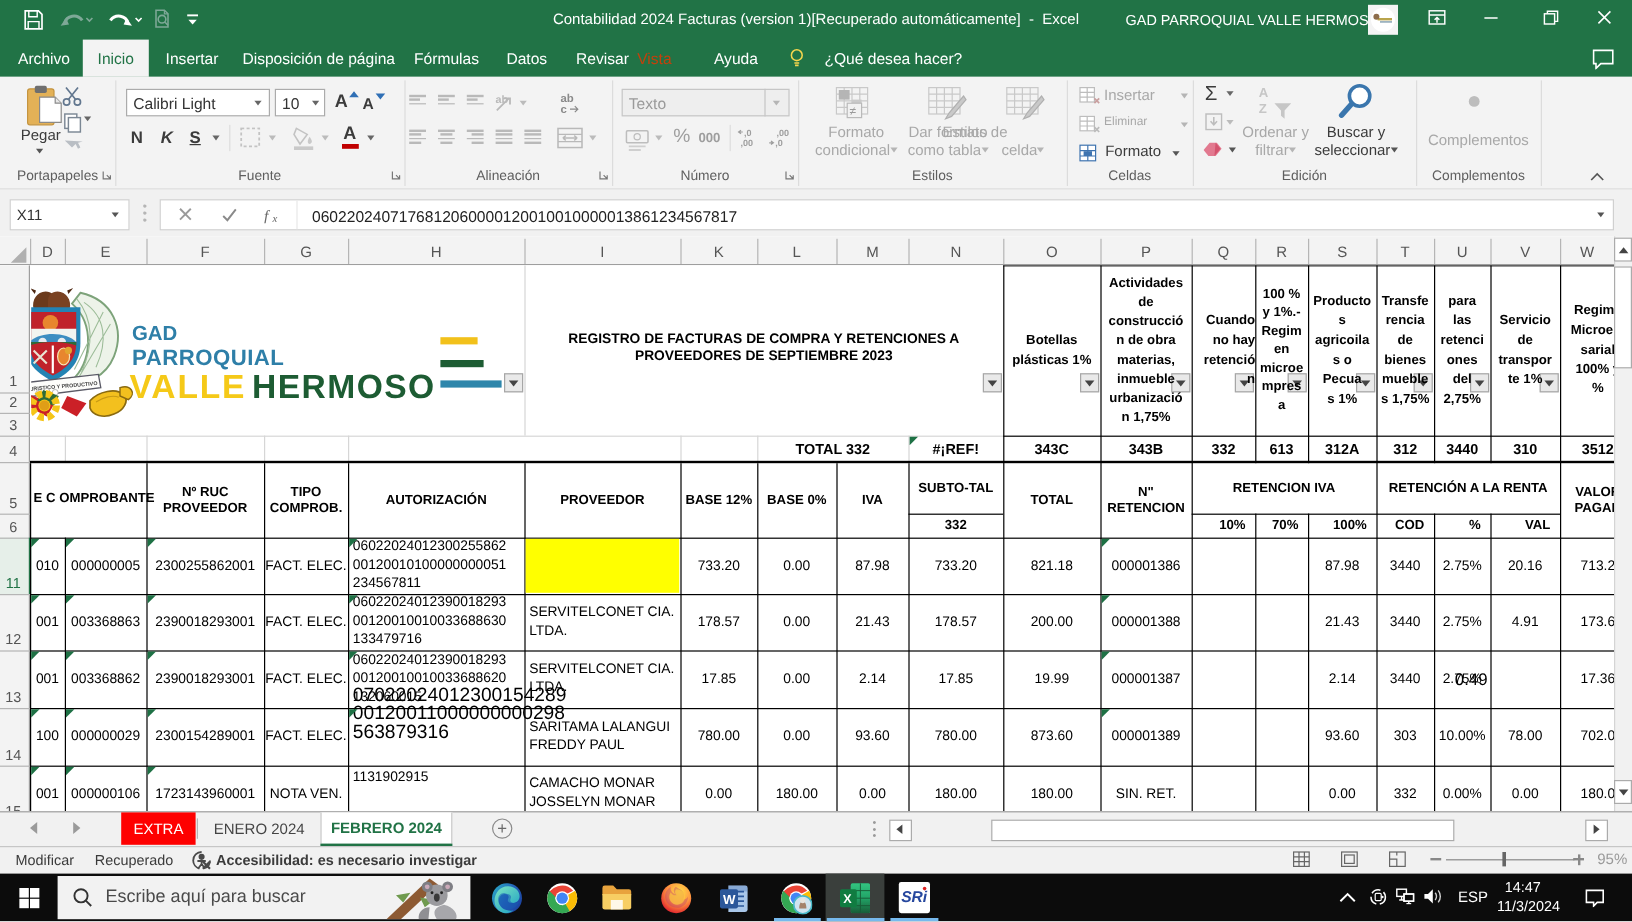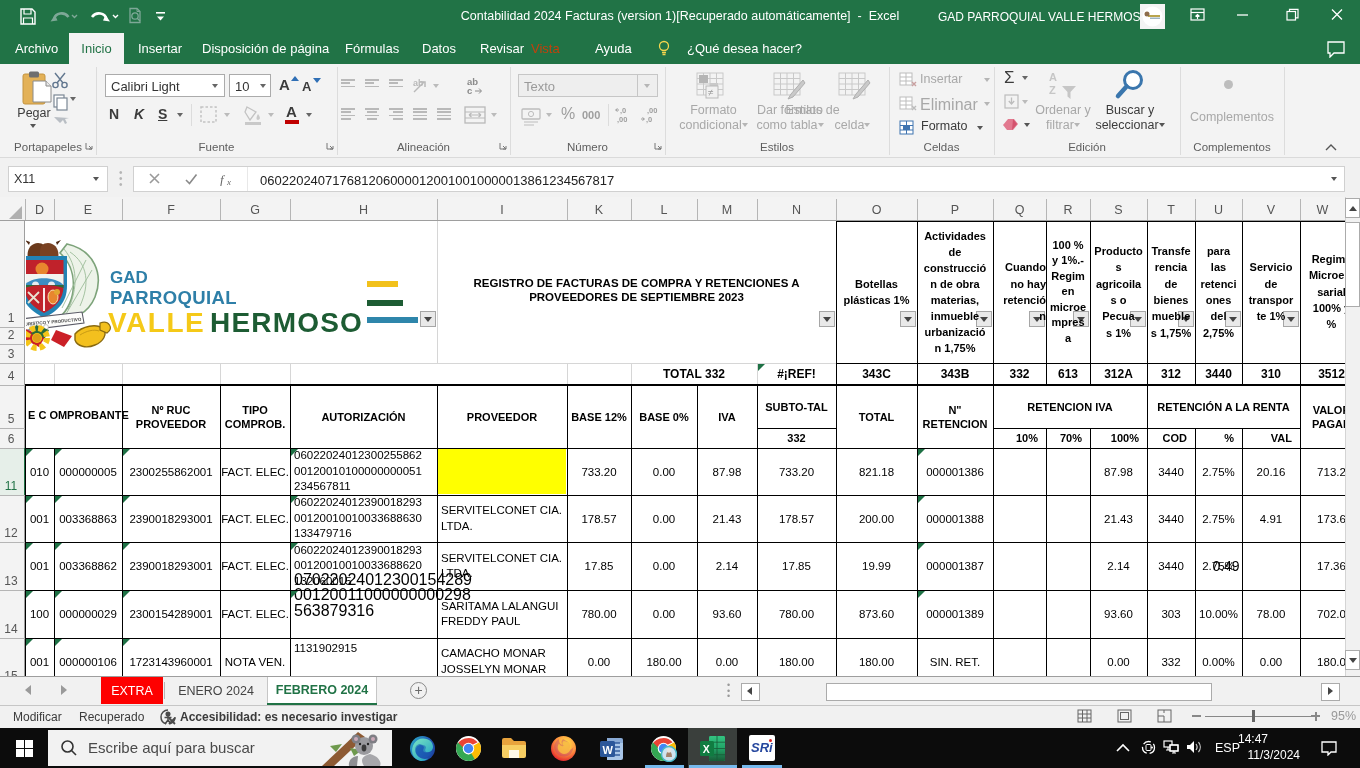--- a/index.html
+++ b/index.html
@@ -297,21 +297,21 @@
 <div class="abs chev" style="left:984px;top:78px;border-top-color:#b5b5b5"></div>
 <svg class="abs" style="left:899px;top:96px" width="18" height="16" viewBox="0 0 18 16">
       <g stroke="#bdbdbd" fill="#fff">
         <rect x="1" y="1" width="12" height="12"></rect>
         <line x1="1" y1="5" x2="13" y2="5"></line>
         <line x1="1" y1="9" x2="13" y2="9"></line>
         <line x1="7" y1="1" x2="7" y2="13"></line>
       </g>
       <path d="M13 10 l4 4 M17 10 l-4 4" stroke="#bbb" stroke-width="1.4"></path>
     </svg>
-<div class="abs" style="left:920px;top:96px;font-size:16px;color:#a8a8a8;font-weight:normal;white-space:nowrap;">Eliminar</div>
+<div class="abs" style="left:920px;top:96px;font-size:10px;color:#a8a8a8;font-weight:normal;white-space:nowrap;">Eliminar</div>
 <div class="abs chev" style="left:984px;top:102px;border-top-color:#b5b5b5"></div>
 <svg class="abs" style="left:899px;top:120px" width="18" height="16" viewBox="0 0 18 16">
       <g stroke="#3f74b0" fill="#fff">
         <rect x="1" y="1" width="13" height="13"></rect>
       </g>
       <g stroke="#3f74b0">
         <line x1="1" y1="5.5" x2="14" y2="5.5"></line>
         <line x1="1" y1="10" x2="14" y2="10"></line>
         <line x1="7.5" y1="1" x2="7.5" y2="14"></line>
       </g>
@@ -906,17 +906,17 @@
         <rect x="7" y="5" width="8" height="6" fill="#0c0c0c"></rect>
         <rect x="7" y="5" width="8" height="6"></rect>
         <path d="M9 13 h4 M11 11 v2"></path>
       </g>
     </svg>
 <svg class="abs" style="left:1186px;top:740px" width="17" height="14" viewBox="0 0 17 14">
       <path d="M1 5 h3 l4 -4 v12 l-4 -4 h-3 z" fill="#fff"></path>
       <path d="M10 4 a5 5 0 0 1 0 6 M12.5 2 a8 8 0 0 1 0 10" stroke="#fff" stroke-width="1.2" fill="none" opacity="0.8"></path>
     </svg>
 <div class="abs" style="left:1215px;top:741px;font-size:12.5px;color:#fff;font-weight:normal;white-space:nowrap;">ESP</div>
-<div class="abs" style="left:1238px;top:732px;width:62px;text-align:left;font-size:12px;color:#fff">14:47</div>
+<div class="abs" style="left:1238px;top:732px;width:62px;text-align:center;font-size:12px;color:#fff">14:47</div>
 <div class="abs" style="left:1238px;top:748px;width:62px;text-align:right;font-size:12px;color:#fff">11/3/2024</div>
 <svg class="abs" style="left:1320px;top:740px" width="18" height="16" viewBox="0 0 18 16">
       <path d="M2 2 h14 v10 h-5 l-3 3 v-3 h-6 z" fill="none" stroke="#fff" stroke-width="1.3"></path>
     </svg>
 </div>
 </body></html>

